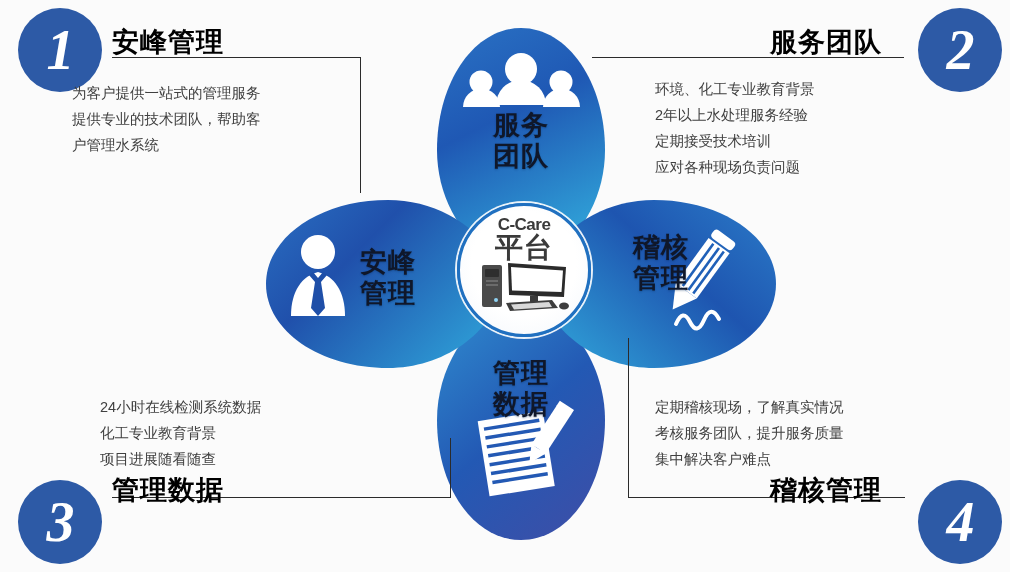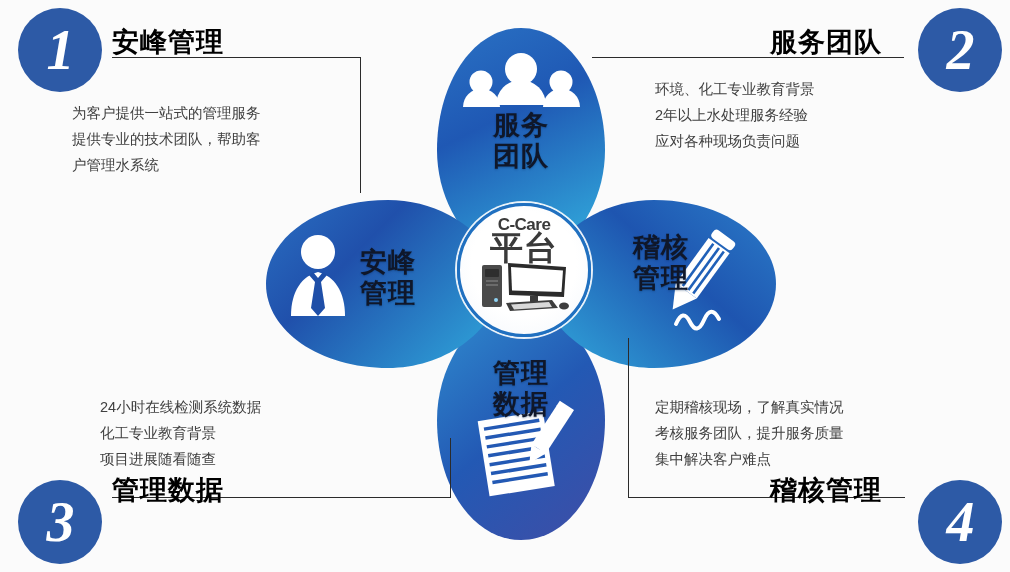--- a/index.html
+++ b/index.html
@@ -56,21 +56,21 @@
   #title-4 { left: 770px; top: 472px; }
 
   
   .body-text {
     position: absolute;
     font-size: 14.5px;
     color: #404040;
     line-height: 26px;
     white-space: nowrap;
   }
-  #text-1 { left: 72px;  top: 100px; }
+  #text-1 { left: 72px;  top: 80px; }
   #text-2 { left: 655px; top: 76px; }
   #text-3 { left: 100px; top: 394px; }
   #text-4 { left: 655px; top: 394px; }
   .body-text div { font-weight: 500; }
 
   
   .conn { position: absolute; background: #2b2b2b; }
   .conn.h { height: 1px; }
   .conn.v { width: 1px; }
 
@@ -111,21 +111,21 @@
   #hub-line1 {
     font-family: "Liberation Sans", "DejaVu Sans", sans-serif;
     font-size: 17px;
     font-weight: 700;
     color: #3a3a3a;
     margin-top: 8px;
     line-height: 22px;
     letter-spacing: -0.5px;
   }
   #hub-line2 {
-    font-size: 33px;
+    font-size: 28px;
     font-weight: 700;
     color: #3a3a3a;
     line-height: 25px;
     letter-spacing: 1px;
     margin-top: -1px;
   }
   #hub-icon { margin-top: 1px; }
 </style>
 </head>
 <body>
@@ -301,20 +301,21 @@
   <div class="sec-title" id="title-4">稽核管理</div>
 
   <div class="body-text" id="text-1">
     <div>为客户提供一站式的管理服务</div>
     <div>提供专业的技术团队，帮助客</div>
     <div>户管理水系统</div>
   </div>
   <div class="body-text" id="text-2">
     <div>环境、化工专业教育背景</div>
     <div>2年以上水处理服务经验</div>
+    <div>定期接受技术培训</div>
     <div>应对各种现场负责问题</div>
   </div>
   <div class="body-text" id="text-3">
     <div>24小时在线检测系统数据</div>
     <div>化工专业教育背景</div>
     <div>项目进展随看随查</div>
   </div>
   <div class="body-text" id="text-4">
     <div>定期稽核现场，了解真实情况</div>
     <div>考核服务团队，提升服务质量</div>

